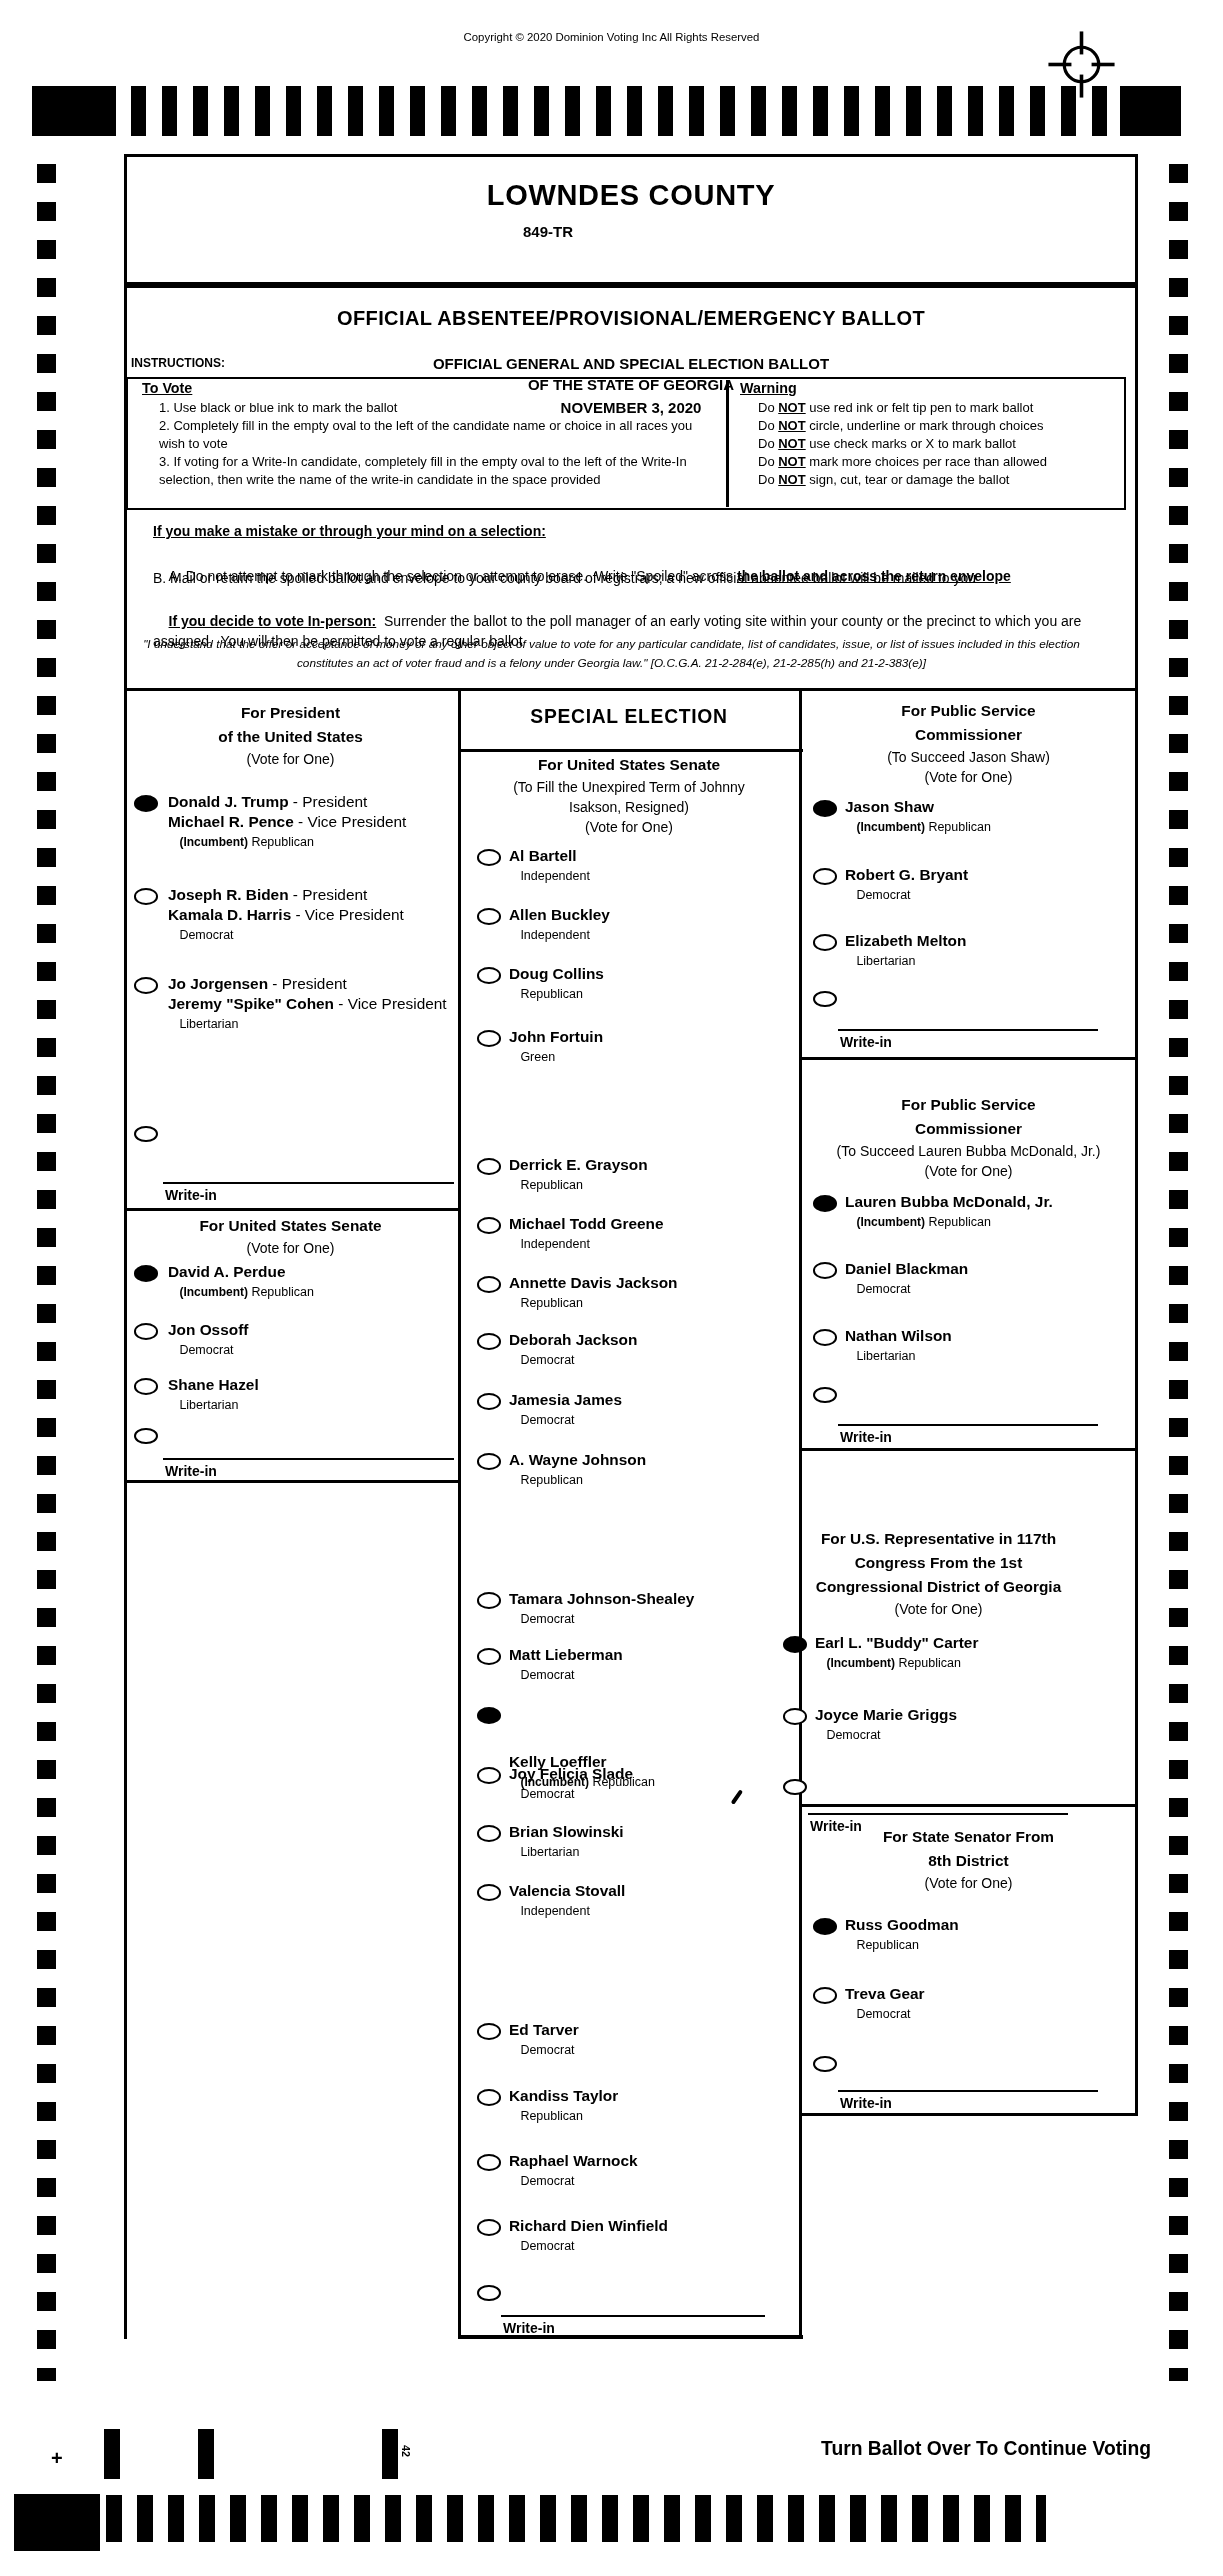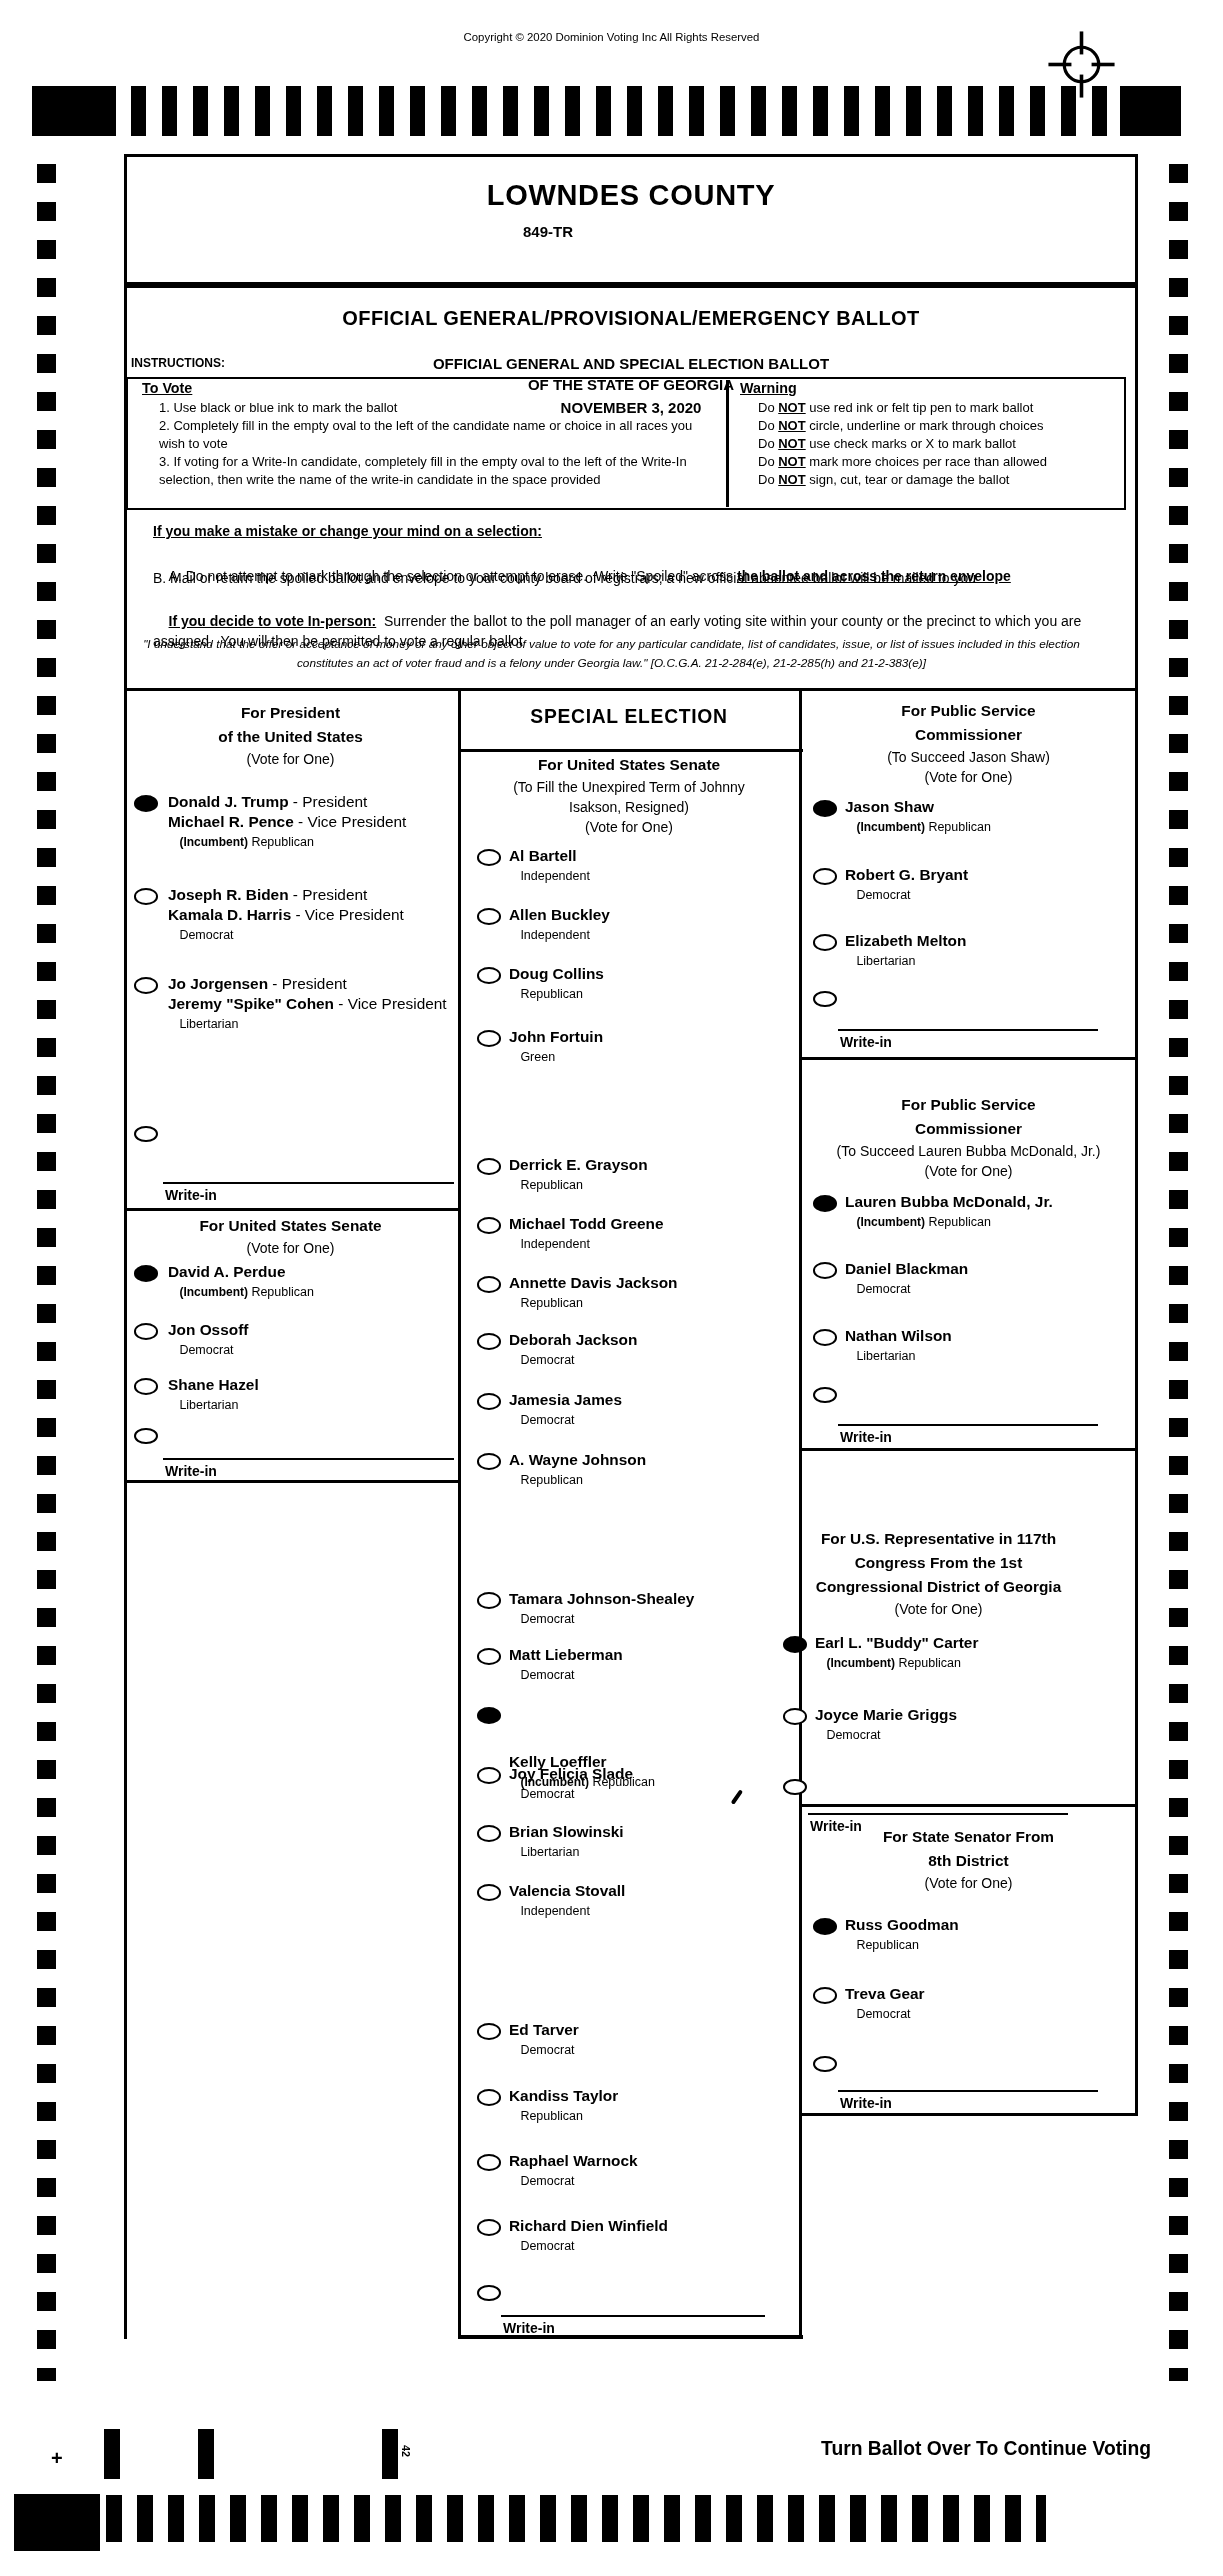--- a/index.html
+++ b/index.html
@@ -88,21 +88,21 @@
   <div class="ln" style="left:458px;top:749px;width:345px;height:2.9px;"></div>
   <div class="ln" style="left:458px;top:2335px;width:345px;height:3.6px;"></div>
   <div class="ln" style="left:799px;top:1057px;width:339px;height:2.9px;"></div>
   <div class="ln" style="left:799px;top:1448px;width:339px;height:2.9px;"></div>
   <div class="ln" style="left:799px;top:1804px;width:339px;height:2.9px;"></div>
   <div class="ln" style="left:799px;top:2113px;width:339px;height:2.9px;"></div>
 
   <div class="abs county ctr" style="left:124px;top:179px;width:1014px;">LOWNDES COUNTY</div>
   <div class="abs code ctr" style="left:124px;top:223px;width:848px;">849-TR</div>
 
-  <div class="abs btitle ctr" style="left:124px;top:307px;width:1014px;">OFFICIAL GENERAL/PROVISIONAL/EMERGENCY BALLOT</div>
+  <div class="abs btitle ctr" style="left:124px;top:307px;width:1014px;">OFFICIAL ABSENTEE/PROVISIONAL/EMERGENCY BALLOT</div>
   <div class="abs bsub ctr" style="left:124px;top:355px;width:1014px;">OFFICIAL GENERAL AND SPECIAL ELECTION BALLOT</div>
   <div class="abs bsub ctr" style="left:124px;top:376px;width:1014px;">OF THE STATE OF GEORGIA</div>
   <div class="abs bsub ctr" style="left:124px;top:399px;width:1014px;">NOVEMBER 3, 2020</div>
 
   <div class="abs instr-label" style="left:131px;top:356px;">INSTRUCTIONS:</div>
 
   <div class="abs" style="left:126px;top:377px;width:1000px;height:133px;border:2.9px solid #000;box-sizing:border-box;"></div>
   <div class="ln" style="left:726px;top:380px;width:2.9px;height:127px;"></div>
 
   <div class="abs sec-title" style="left:142px;top:380px;">To Vote</div>
@@ -114,21 +114,21 @@
 
   <div class="abs sec-title" style="left:740px;top:380px;">Warning</div>
   <div class="abs body18" id="warning-items" style="left:758px;top:399px;width:365px;">
       <div><span>Do </span><span class="b u">NOT</span><span> use red ink or felt tip pen to mark ballot</span></div>
       <div><span>Do </span><span class="b u">NOT</span><span> circle, underline or mark through choices</span></div>
       <div><span>Do </span><span class="b u">NOT</span><span> use check marks or X to mark ballot</span></div>
       <div><span>Do </span><span class="b u">NOT</span><span> mark more choices per race than allowed</span></div>
       <div><span>Do </span><span class="b u">NOT</span><span> sign, cut, tear or damage the ballot</span></div>
     </div>
 
-  <div class="abs body19 b u" style="left:153px;top:522px;">If you make a mistake or change your mind on a selection:</div>
+  <div class="abs body19 b u" style="left:153px;top:522px;">If you make a mistake or through your mind on a selection:</div>
   <div class="abs body19 pre" style="left:153px;top:548px;width:976px;">
     <span>A. Do not attempt to mark through the selection or attempt to erase.  Write "Spoiled" across </span><span class="b u">the ballot and across the return envelope</span>
   </div>
   <div class="abs body19 pre" style="left:153px;top:569px;width:976px;">B. Mail or return the spoiled ballot and envelope to your county board of registrars; a new official absentee ballot will be mailed to you</div>
   <div class="abs body19 pre" style="left:153px;top:593px;width:951px;">
     <span class="b u">If you decide to vote In-person:</span><span>  Surrender the ballot to the poll manager of an early voting site within your county or the precinct to which you are assigned.  You will then be permitted to vote a regular ballot</span>
   </div>
   <div class="abs oath ctr" style="left:143px;top:635px;width:937px;">"I understand that the offer or acceptance of money or any other object of value to vote for any particular candidate, list of candidates, issue, or list of issues included in this election constitutes an act of voter fraud and is a felony under Georgia law." [O.C.G.A. 21-2-284(e), 21-2-285(h) and 21-2-383(e)]</div>
 
   <div class="abs special ctr" style="left:459px;top:706px;width:340px;">SPECIAL ELECTION</div>

